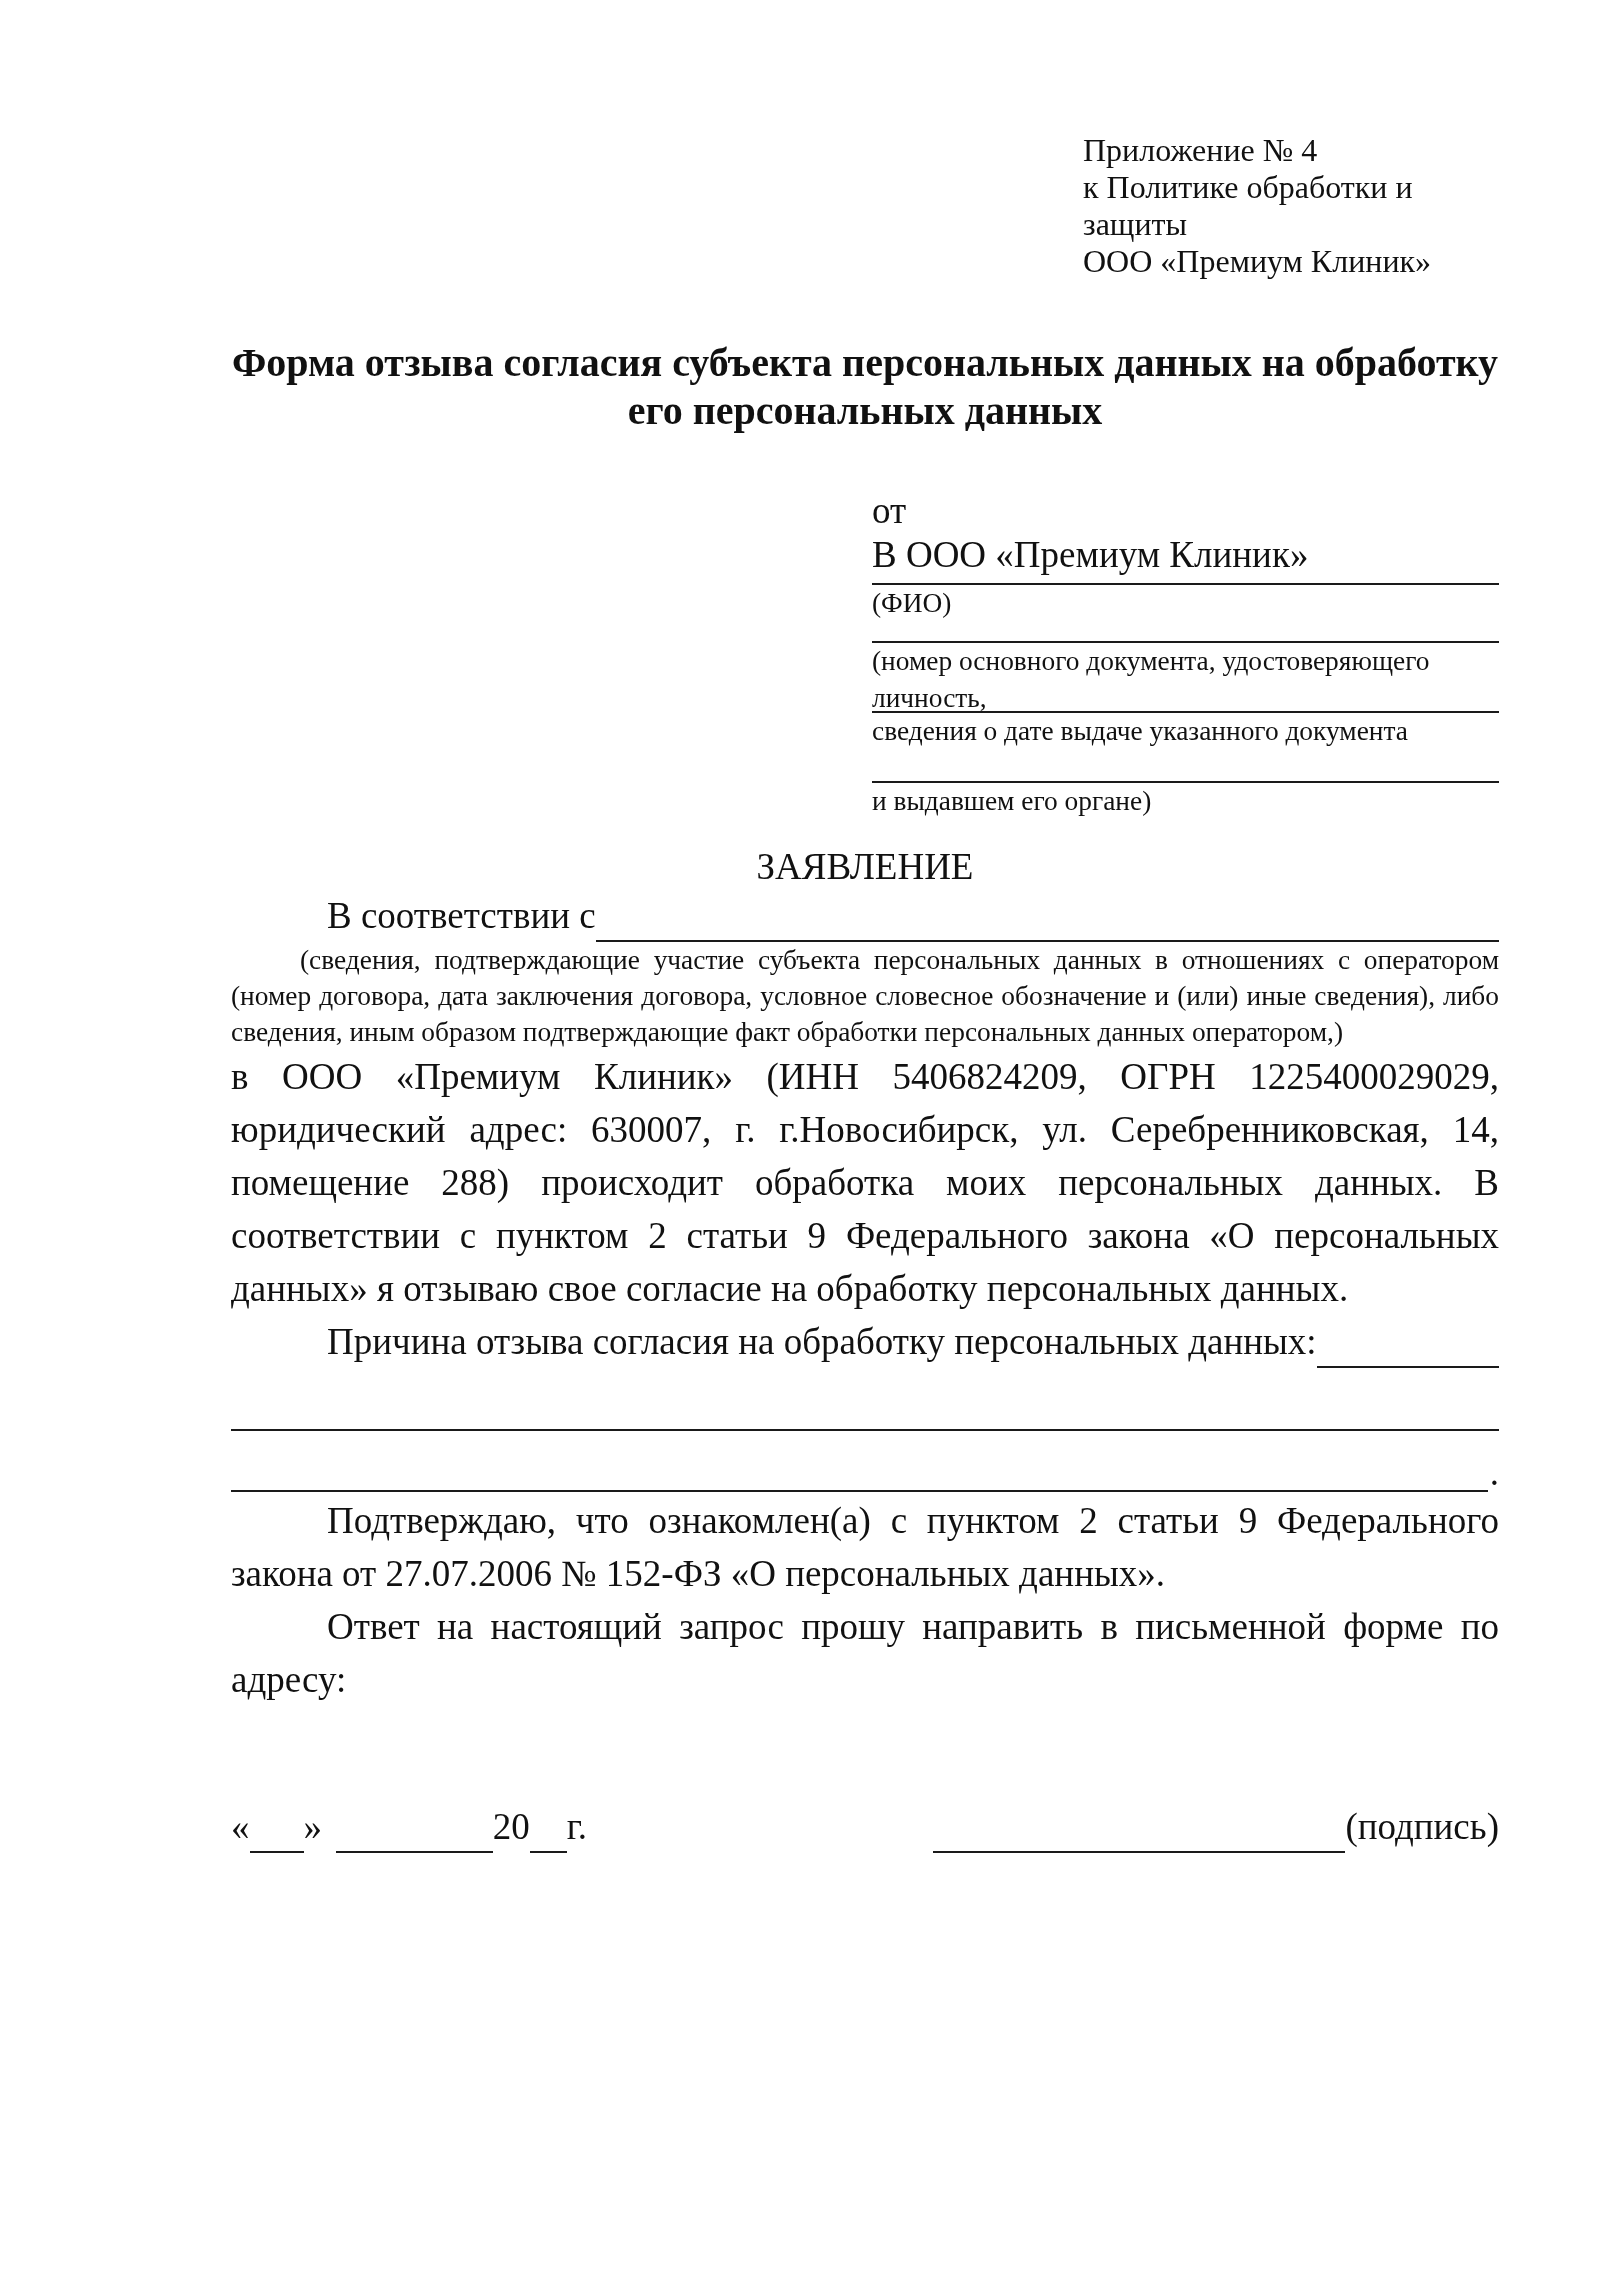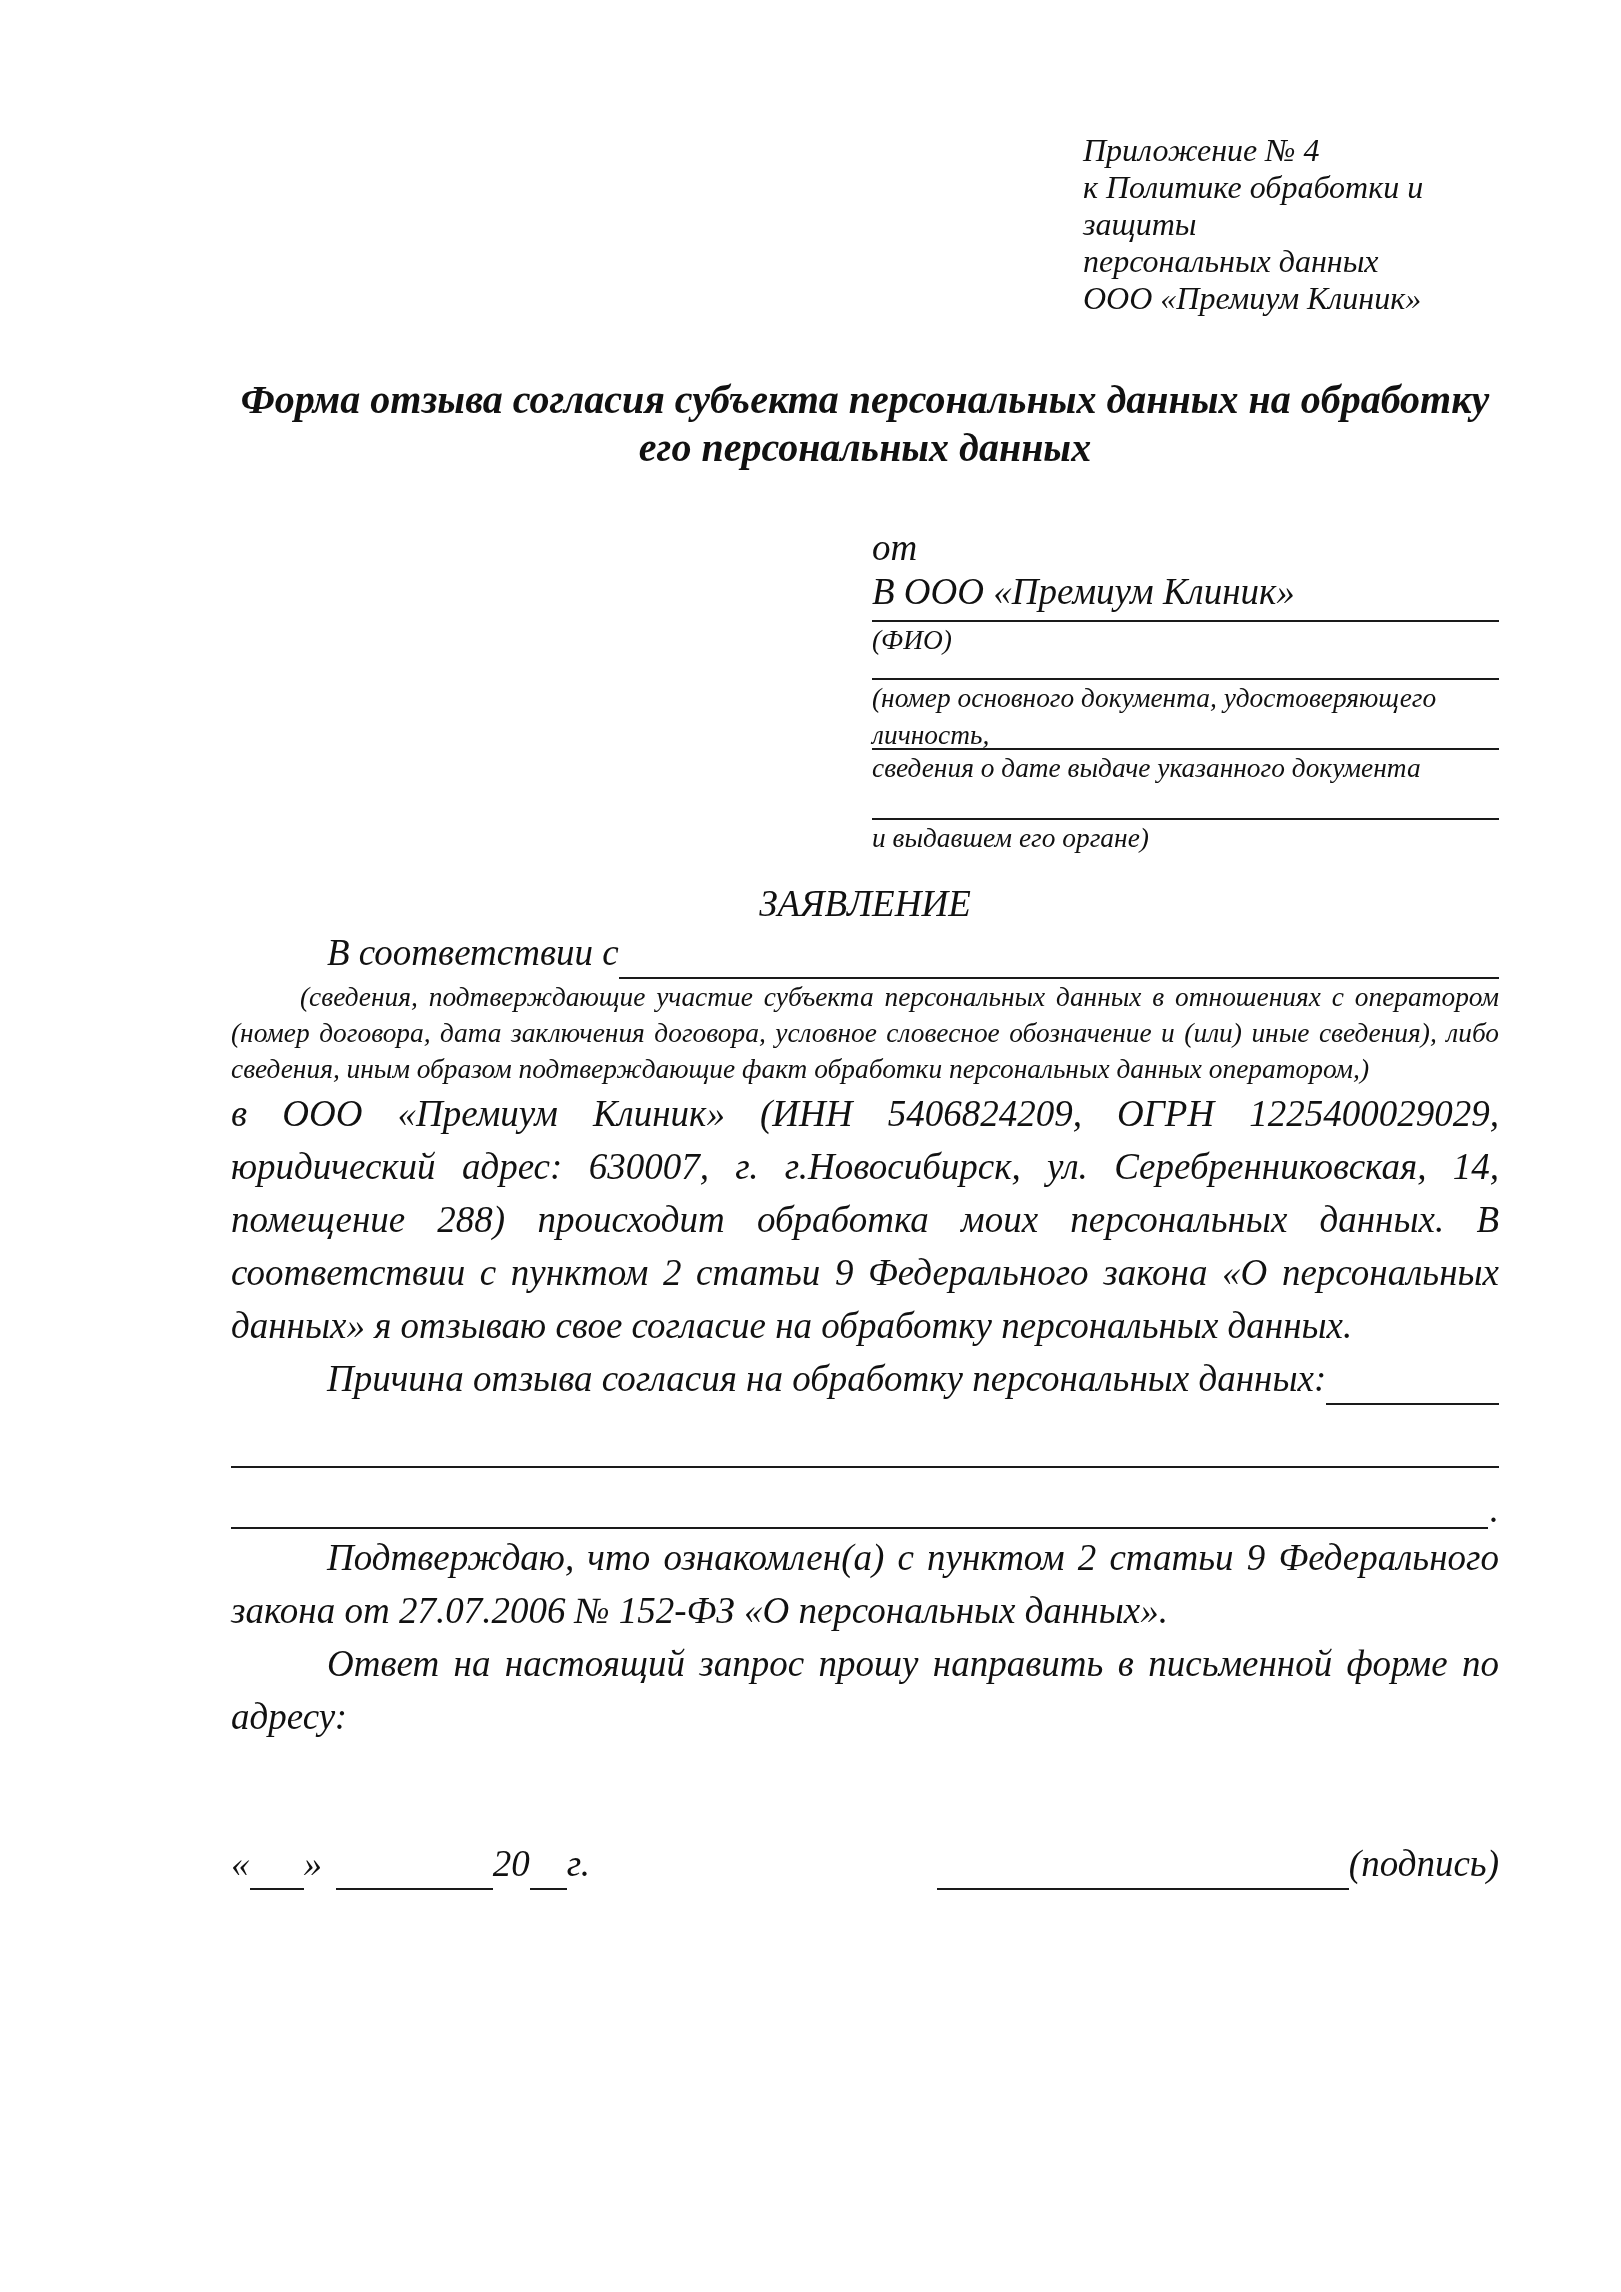--- a/index.html
+++ b/index.html
@@ -9,21 +9,21 @@
     height: 2293px;
     margin: 0 auto;
     background: #ffffff;
     color: #111;
     font-family: "Liberation Serif", "DejaVu Serif", serif;
     font-size: 37px;
     line-height: 53px;
     box-sizing: border-box;
     padding: 132px 122px 0 231px; 
   }
-  .content { width: 1268px; font-style: italic; }
+  .content { width: 1268px; }
 
   
   .appendix { margin-left: 852px; width: 421px; font-size: 32px; line-height: 37px; text-align: left; }
 
   
   .doc-title {
     margin: 59px 0 0 0;
     font-size: 40px;
     line-height: 48px;
     font-weight: bold;
@@ -65,21 +65,20 @@
 </style>
 </head>
 <body>
 
 <div class="page">
   <div class="content">
 
     <div class="appendix">
       <div>Приложение № 4</div>
       <div>к Политике обработки и защиты</div>
-      <div>персональных данных</div>
       <div>ООО «Премиум Клиник»</div>
     </div>
 
     <div class="doc-title">Форма отзыва согласия субъекта персональных данных на обработку его персональных данных</div>
 
     <div class="addressee">
       <div class="addr-line">от</div>
       <div class="addr-line">В ООО «Премиум Клиник»</div>
       <div class="uline u0"></div>
       <div class="cap">(ФИО)</div>

